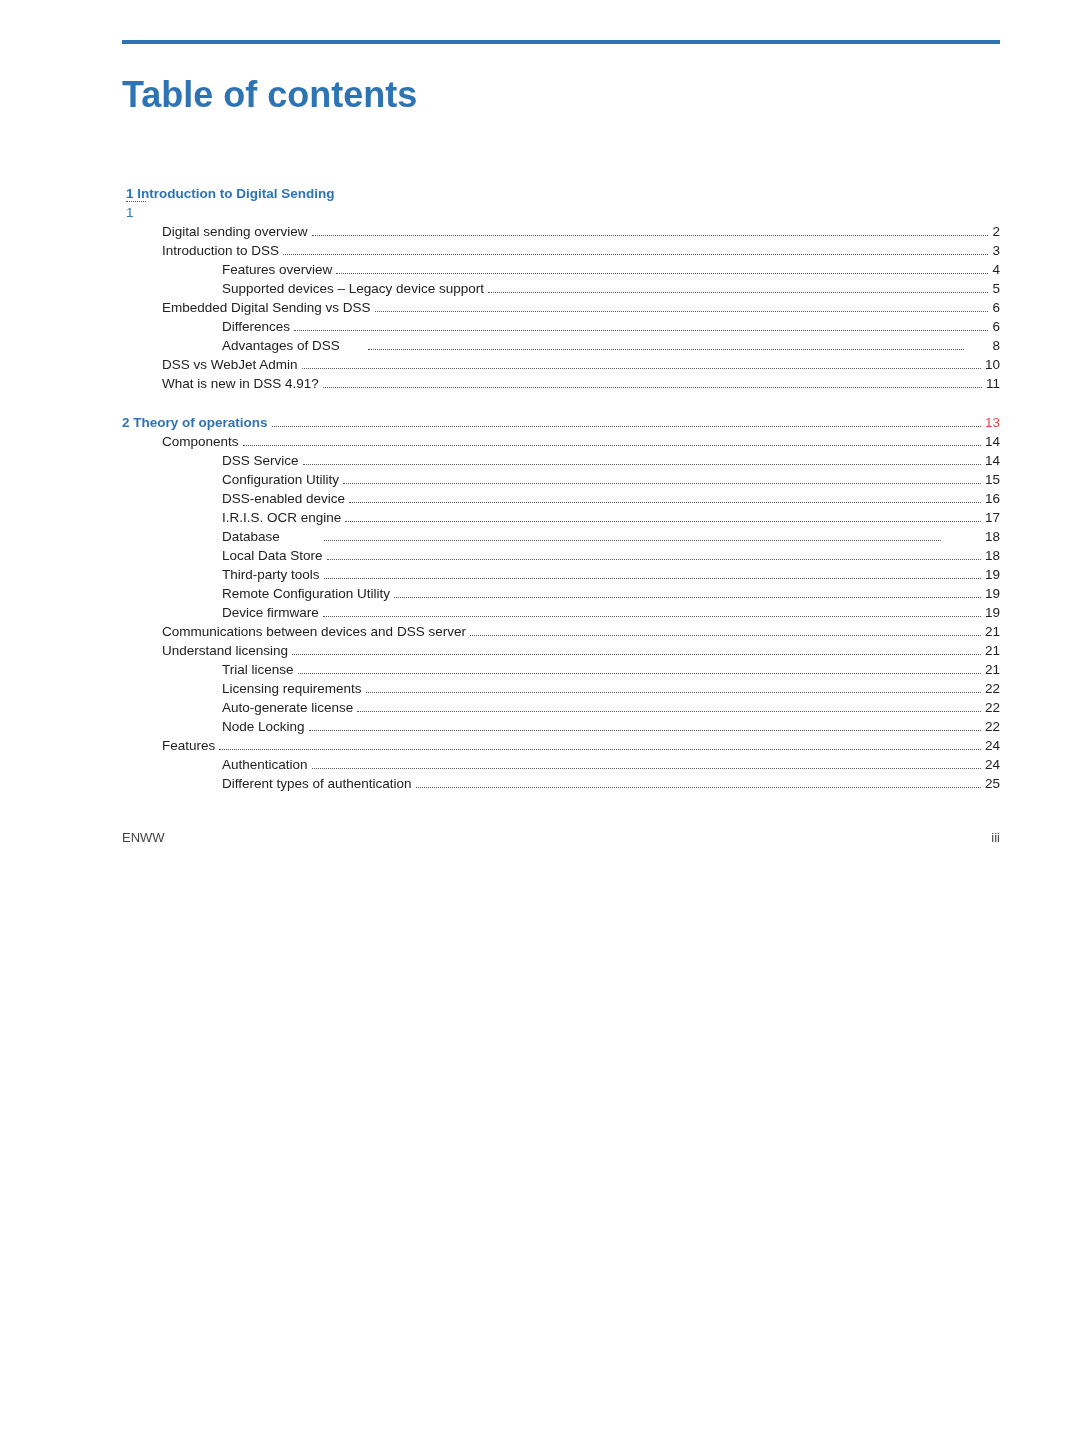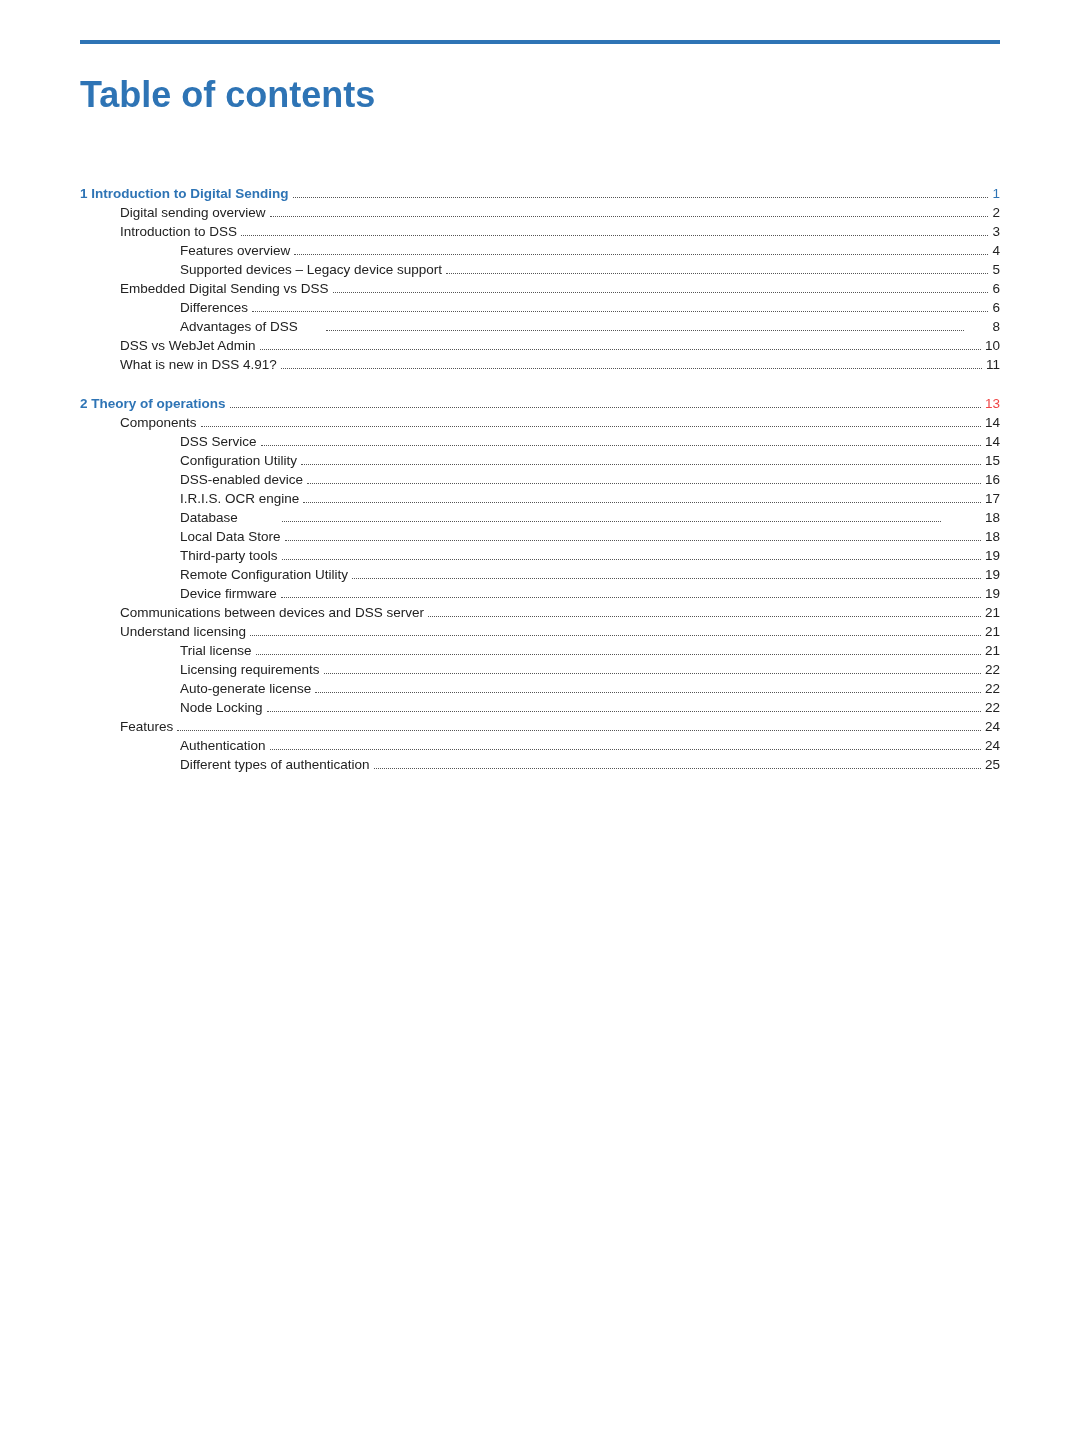--- a/index.html
+++ b/index.html
@@ -14,20 +14,21 @@
       font-size: 14px;
       color: #222222;
       width: 1080px;
       min-height: 1437px;
       position: relative;
     }
 
     .page {
       padding: 40px 80px 80px 80px;
       position: relative;
+      margin-left: 42px;
     }
 
     .top-border {
       height: 4px;
       background: #2e74b5;
       margin-bottom: 30px;
     }
 
     .page-title {
       font-size: 36px;
@@ -75,21 +76,21 @@
   </style>
 </head>
 <body>
 
 <div class="page">
   <div class="top-border"></div>
 
   <h1 class="page-title">Table of contents</h1>
 
   <div class="toc-container">
-  <div class="toc-entry" style="padding-left: 0px;">
+  <div class="toc-entry" style="padding-left: 0px; flex-direction: column;">
         <span class="toc-entry-text" style="color: rgb(46, 116, 181); font-weight: bold;">1  Introduction to Digital Sending</span>
         <span class="toc-dots"></span>
         <span class="toc-page" style="color: rgb(46, 116, 181);">1</span>
       </div>
       <div class="toc-entry" style="padding-left: 40px;">
         <span class="toc-entry-text">Digital sending overview</span>
         <span class="toc-dots"></span>
         <span class="toc-page">2</span>
       </div>
       <div class="toc-entry" style="padding-left: 40px;">
@@ -227,13 +228,17 @@
         <span class="toc-dots"></span>
         <span class="toc-page">24</span>
       </div>
       <div class="toc-entry" style="padding-left: 100px;">
         <span class="toc-entry-text">Different types of authentication</span>
         <span class="toc-dots"></span>
         <span class="toc-page">25</span>
       </div>
     </div>
 
+  <div class="footer">
+    <span>ENWW</span>
+    <span>iii</span>
+  </div>
 </div>
 
 </body></html>

